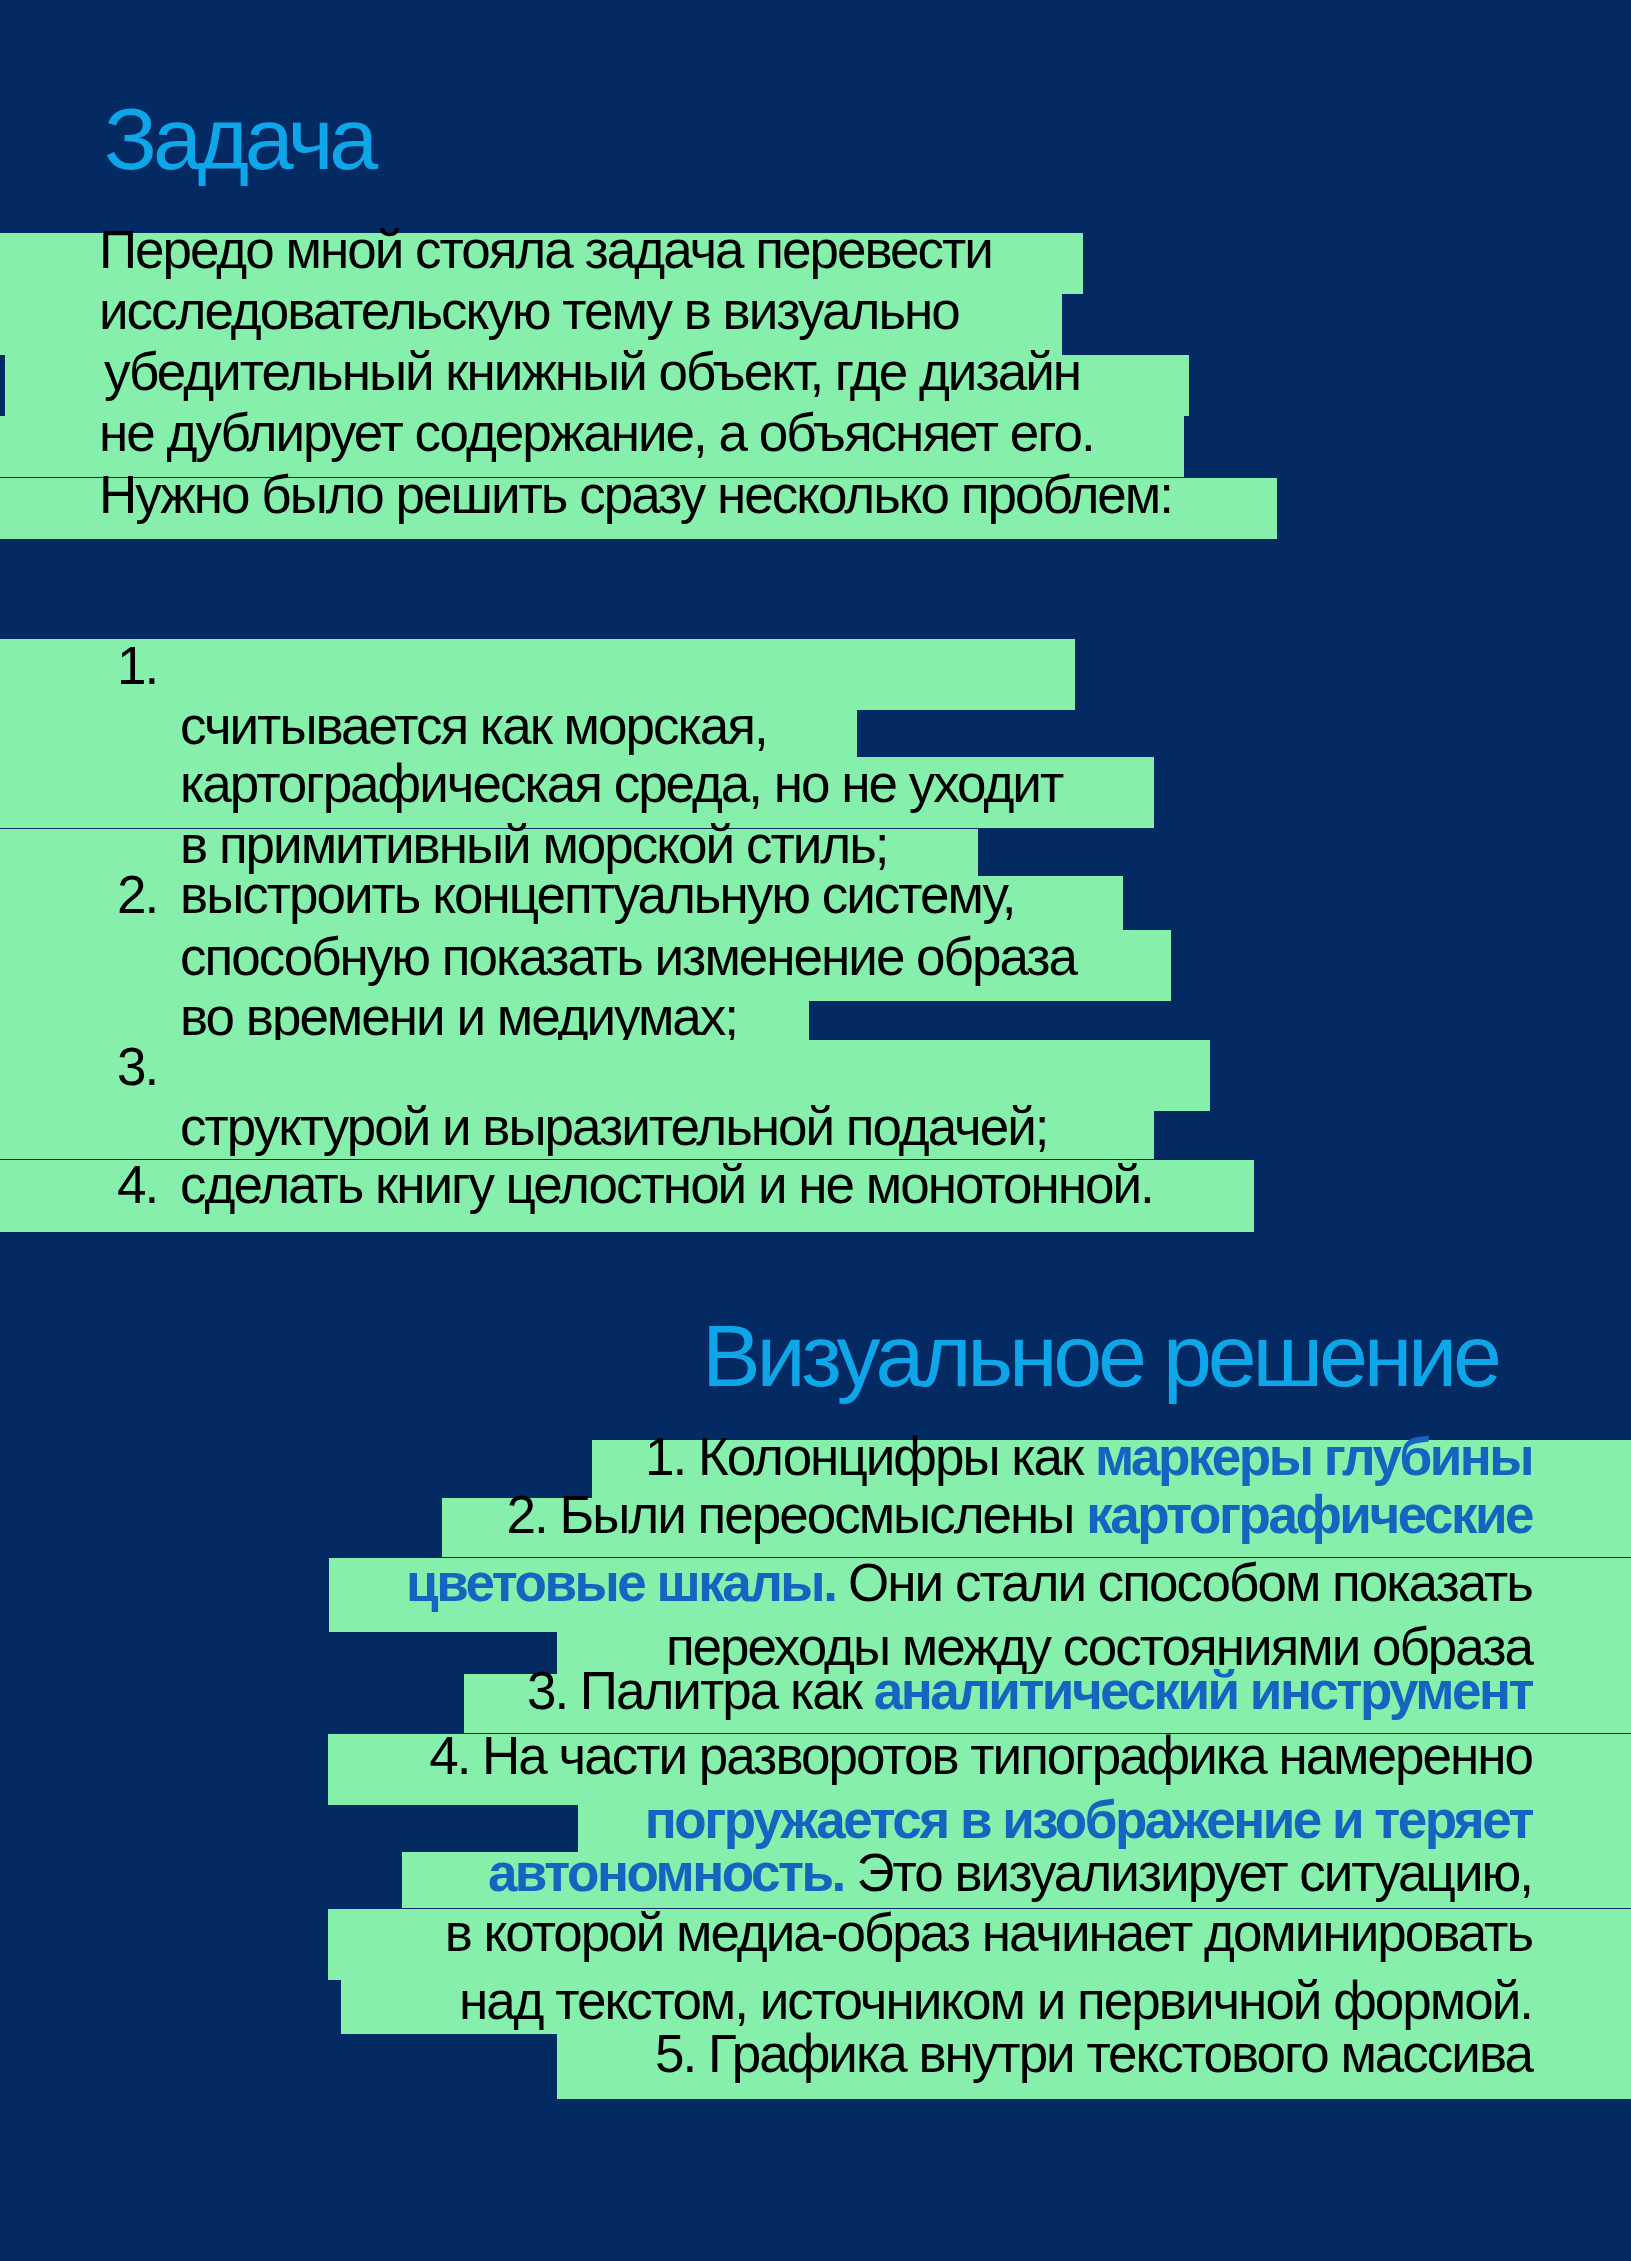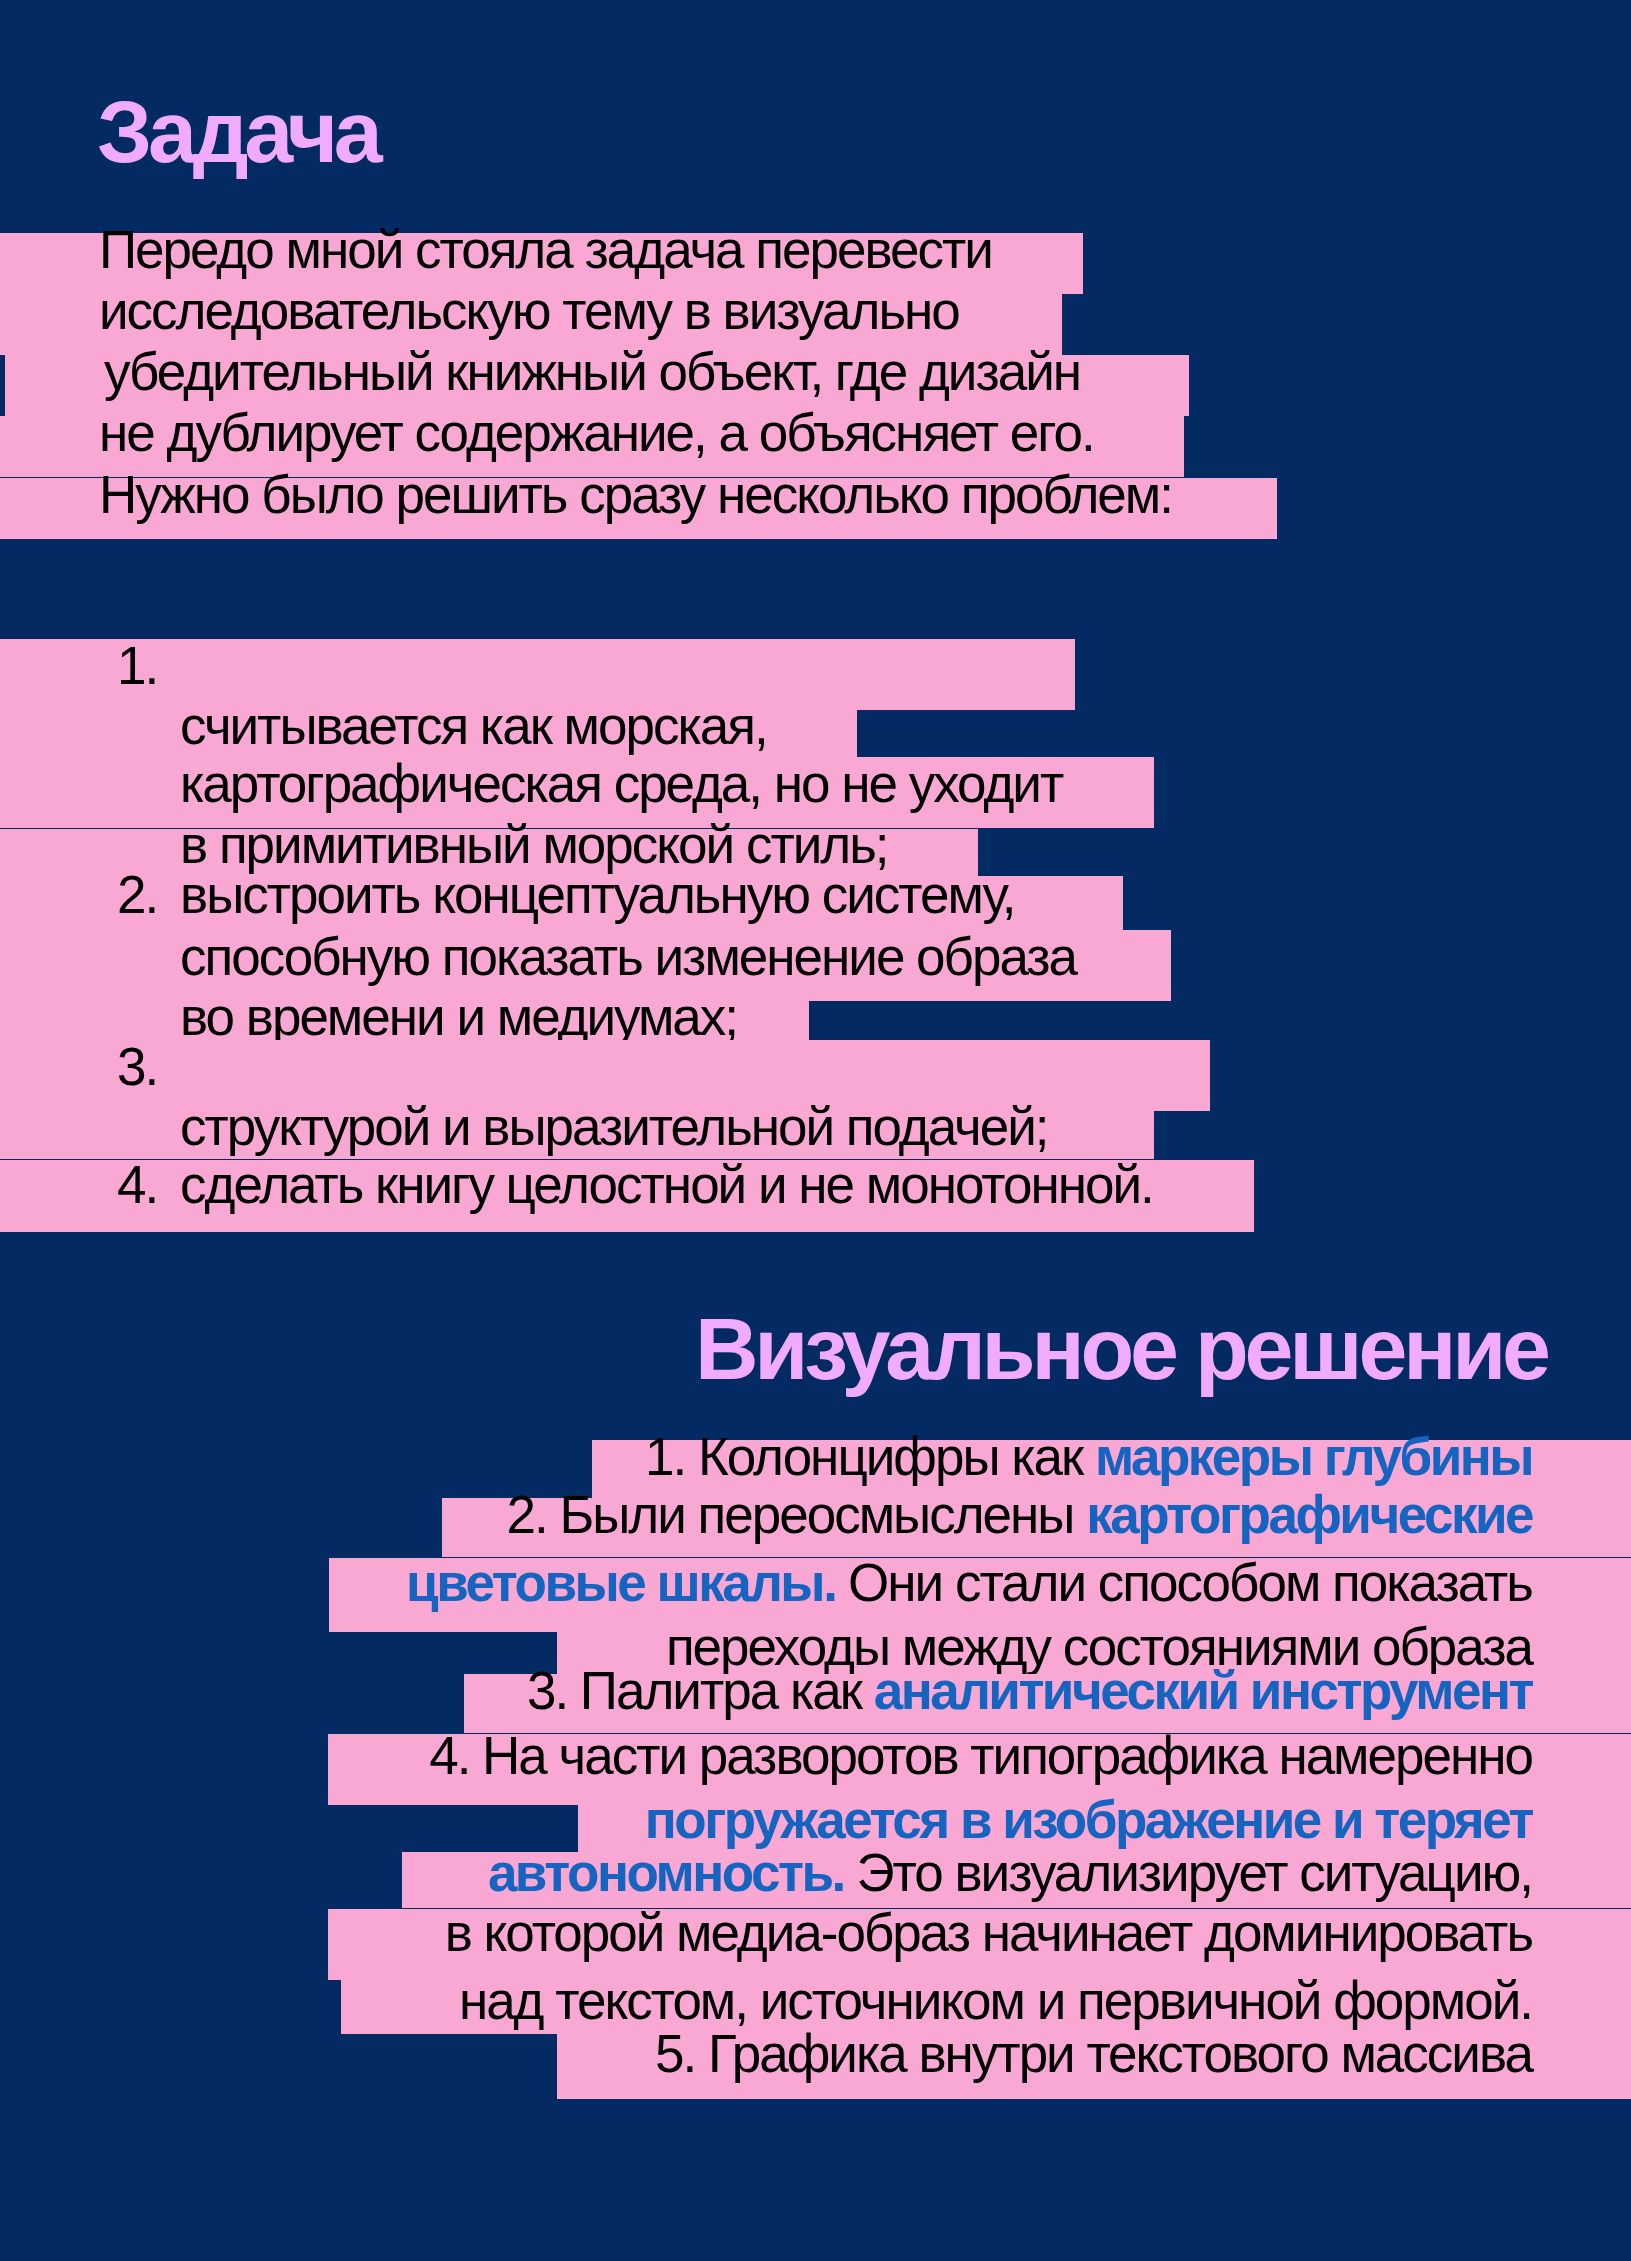--- a/index.html
+++ b/index.html
@@ -1,19 +1,19 @@
 <!DOCTYPE html>
 <html style="font-size:13.6px"><head>
 <meta charset="utf-8">
 <style>
   html, body { margin:0; padding:0; }
   body { width:1632px; height:2261px; background:#032A63; position:relative; overflow:hidden;
          font-family:"Liberation Sans", sans-serif; }
-  .h { position:absolute; color:#f0abfc; font-weight:700; font-size:88px; line-height:1; letter-spacing:-4.2px; margin:5px; white-space:nowrap; }
-  .row { position:absolute; background:#f9a8d4; box-sizing:border-box; white-space:nowrap;
+  .h { position:absolute; color:#0ea5e9; font-weight:400; font-size:88px; line-height:1; letter-spacing:-4.2px; margin:12px; white-space:nowrap; }
+  .row { position:absolute; background:#86efac; box-sizing:border-box; white-space:nowrap;
          font-size:53px; color:#000; letter-spacing:-2px; overflow:visible; }
   .row .t { position:absolute; bottom:13.6px; }
   .blue { color:#1565C0; font-weight:700; letter-spacing:-2.5px; }
   .num { position:absolute; bottom:13.6px; left:117px; }
   .rtxt { position:absolute; right:100px; bottom:12px; }
 </style>
 </head>
 <body>
 
 <h1 class="h" style="left:92px; top:83px;">Задача</h1>

